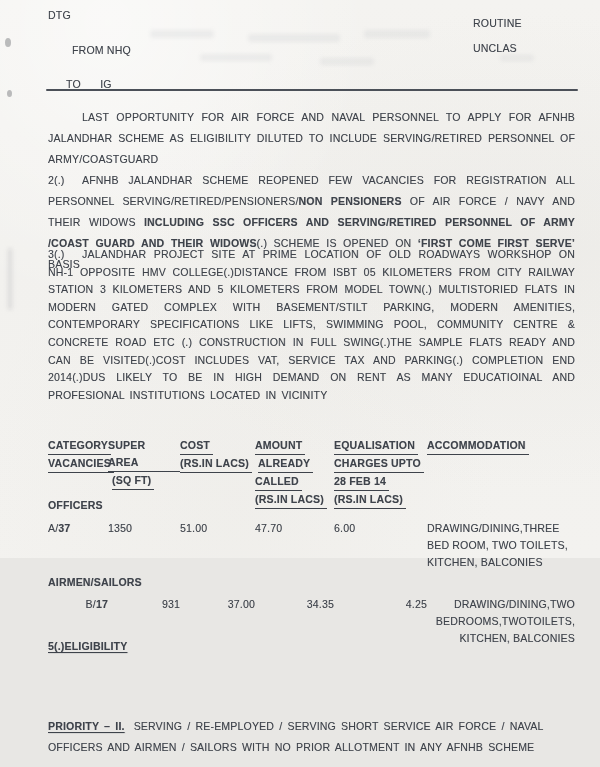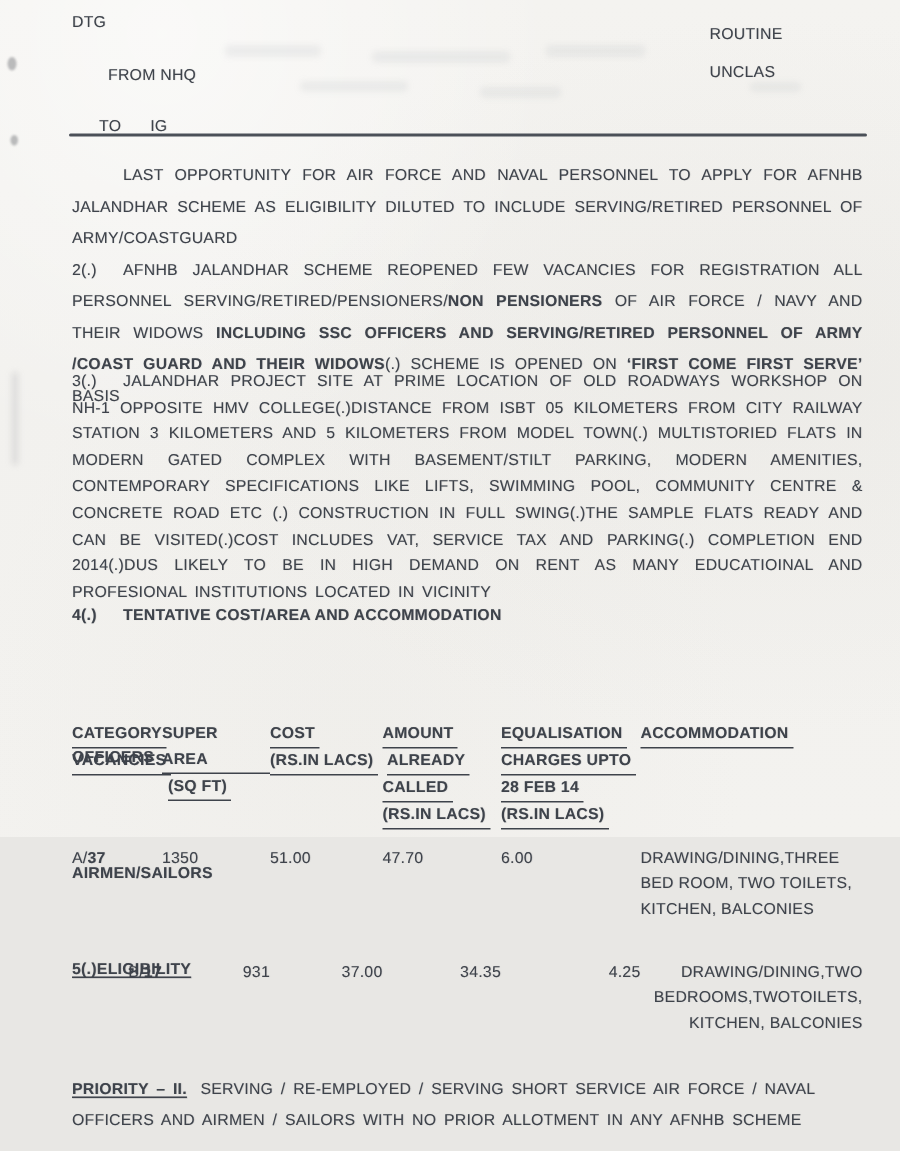--- a/index.html
+++ b/index.html
@@ -27,21 +27,21 @@
   .para{left:48px;width:527px;margin:0;text-align:justify;line-height:21px;word-spacing:2px;}
   .p1{top:107px;text-indent:34px;}
   .p2{top:170px;}
   .p3{top:246px;line-height:17.6px;}
   .pnum{display:inline-block;min-width:34px;text-indent:0;}
   .b{font-weight:700;}
   .sec4{top:404px;left:48px;}
   .grid{
     left:48px;width:527px;display:grid;
     grid-template-columns:60px 72px 75px 79px 93px 148px;
-    line-height:17px;align-items:start;margin-top:44px;
+    line-height:17px;align-items:start;
   }
   .thead{top:437px;}
   .hl{display:inline-block;font-weight:700;border-bottom:1.4px solid #3e434b;padding:0 3px 0 0;}
   .grp{left:48px;font-weight:700;}
   .g1{top:499px;}
   .g2{top:576px;}
   .rowA{top:520px;}
   .rowB{top:596px;text-align:right;}
   .elig{top:640px;left:48px;font-weight:700;text-decoration:underline;text-underline-offset:2px;}
   .pri{text-align:left;}
@@ -89,23 +89,20 @@
   </div>
 
   <div class="abs rule"></div>
 
   <p class="abs para p1">LAST OPPORTUNITY FOR AIR FORCE AND NAVAL PERSONNEL TO APPLY FOR AFNHB JALANDHAR SCHEME AS ELIGIBILITY DILUTED TO INCLUDE SERVING/RETIRED PERSONNEL OF ARMY/COASTGUARD</p>
 
   <p class="abs para p2"><span class="pnum">2(.)</span><span><span>AFNHB JALANDHAR SCHEME REOPENED FEW VACANCIES FOR REGISTRATION ALL PERSONNEL SERVING/RETIRED/PENSIONERS/</span><span class="b">NON PENSIONERS</span><span> OF AIR FORCE / NAVY AND THEIR WIDOWS </span><span class="b">INCLUDING SSC OFFICERS AND SERVING/RETIRED PERSONNEL OF ARMY /COAST GUARD AND THEIR WIDOWS</span><span>(.) SCHEME IS OPENED ON </span><span class="b">‘FIRST COME FIRST SERVE’</span><span> BASIS</span></span></p>
 
   <p class="abs para p3"><span class="pnum">3(.)</span><span>JALANDHAR PROJECT SITE AT PRIME LOCATION OF OLD ROADWAYS WORKSHOP ON NH-1 OPPOSITE HMV COLLEGE(.)DISTANCE FROM ISBT 05 KILOMETERS FROM CITY RAILWAY STATION 3 KILOMETERS AND 5 KILOMETERS FROM MODEL TOWN(.) MULTISTORIED FLATS IN MODERN GATED COMPLEX WITH BASEMENT/STILT PARKING, MODERN AMENITIES, CONTEMPORARY SPECIFICATIONS LIKE LIFTS, SWIMMING POOL, COMMUNITY CENTRE &amp; CONCRETE ROAD ETC (.) CONSTRUCTION IN FULL SWING(.)THE SAMPLE FLATS READY AND CAN BE VISITED(.)COST INCLUDES VAT, SERVICE TAX AND PARKING(.) COMPLETION END 2014(.)DUS LIKELY TO BE IN HIGH DEMAND ON RENT AS MANY EDUCATIOINAL AND PROFESIONAL INSTITUTIONS LOCATED IN VICINITY</span></p>
 
-  <div class="abs sec4">
-    <span class="pnum b" style="min-width:34px;">4(.)</span><span class="b">TENTATIVE COST/AREA AND ACCOMMODATION</span>
-  </div>
 
   <div class="abs grid thead">
     <div>
       <div><span class="hl">CATEGORY</span></div>
       <div><span class="hl">VACANCIES</span></div>
     </div>
     <div>
       <div><span class="hl">SUPER AREA</span></div>
       <div><span class="hl" style="margin-left:4px;">(SQ FT)</span></div>
     </div>

